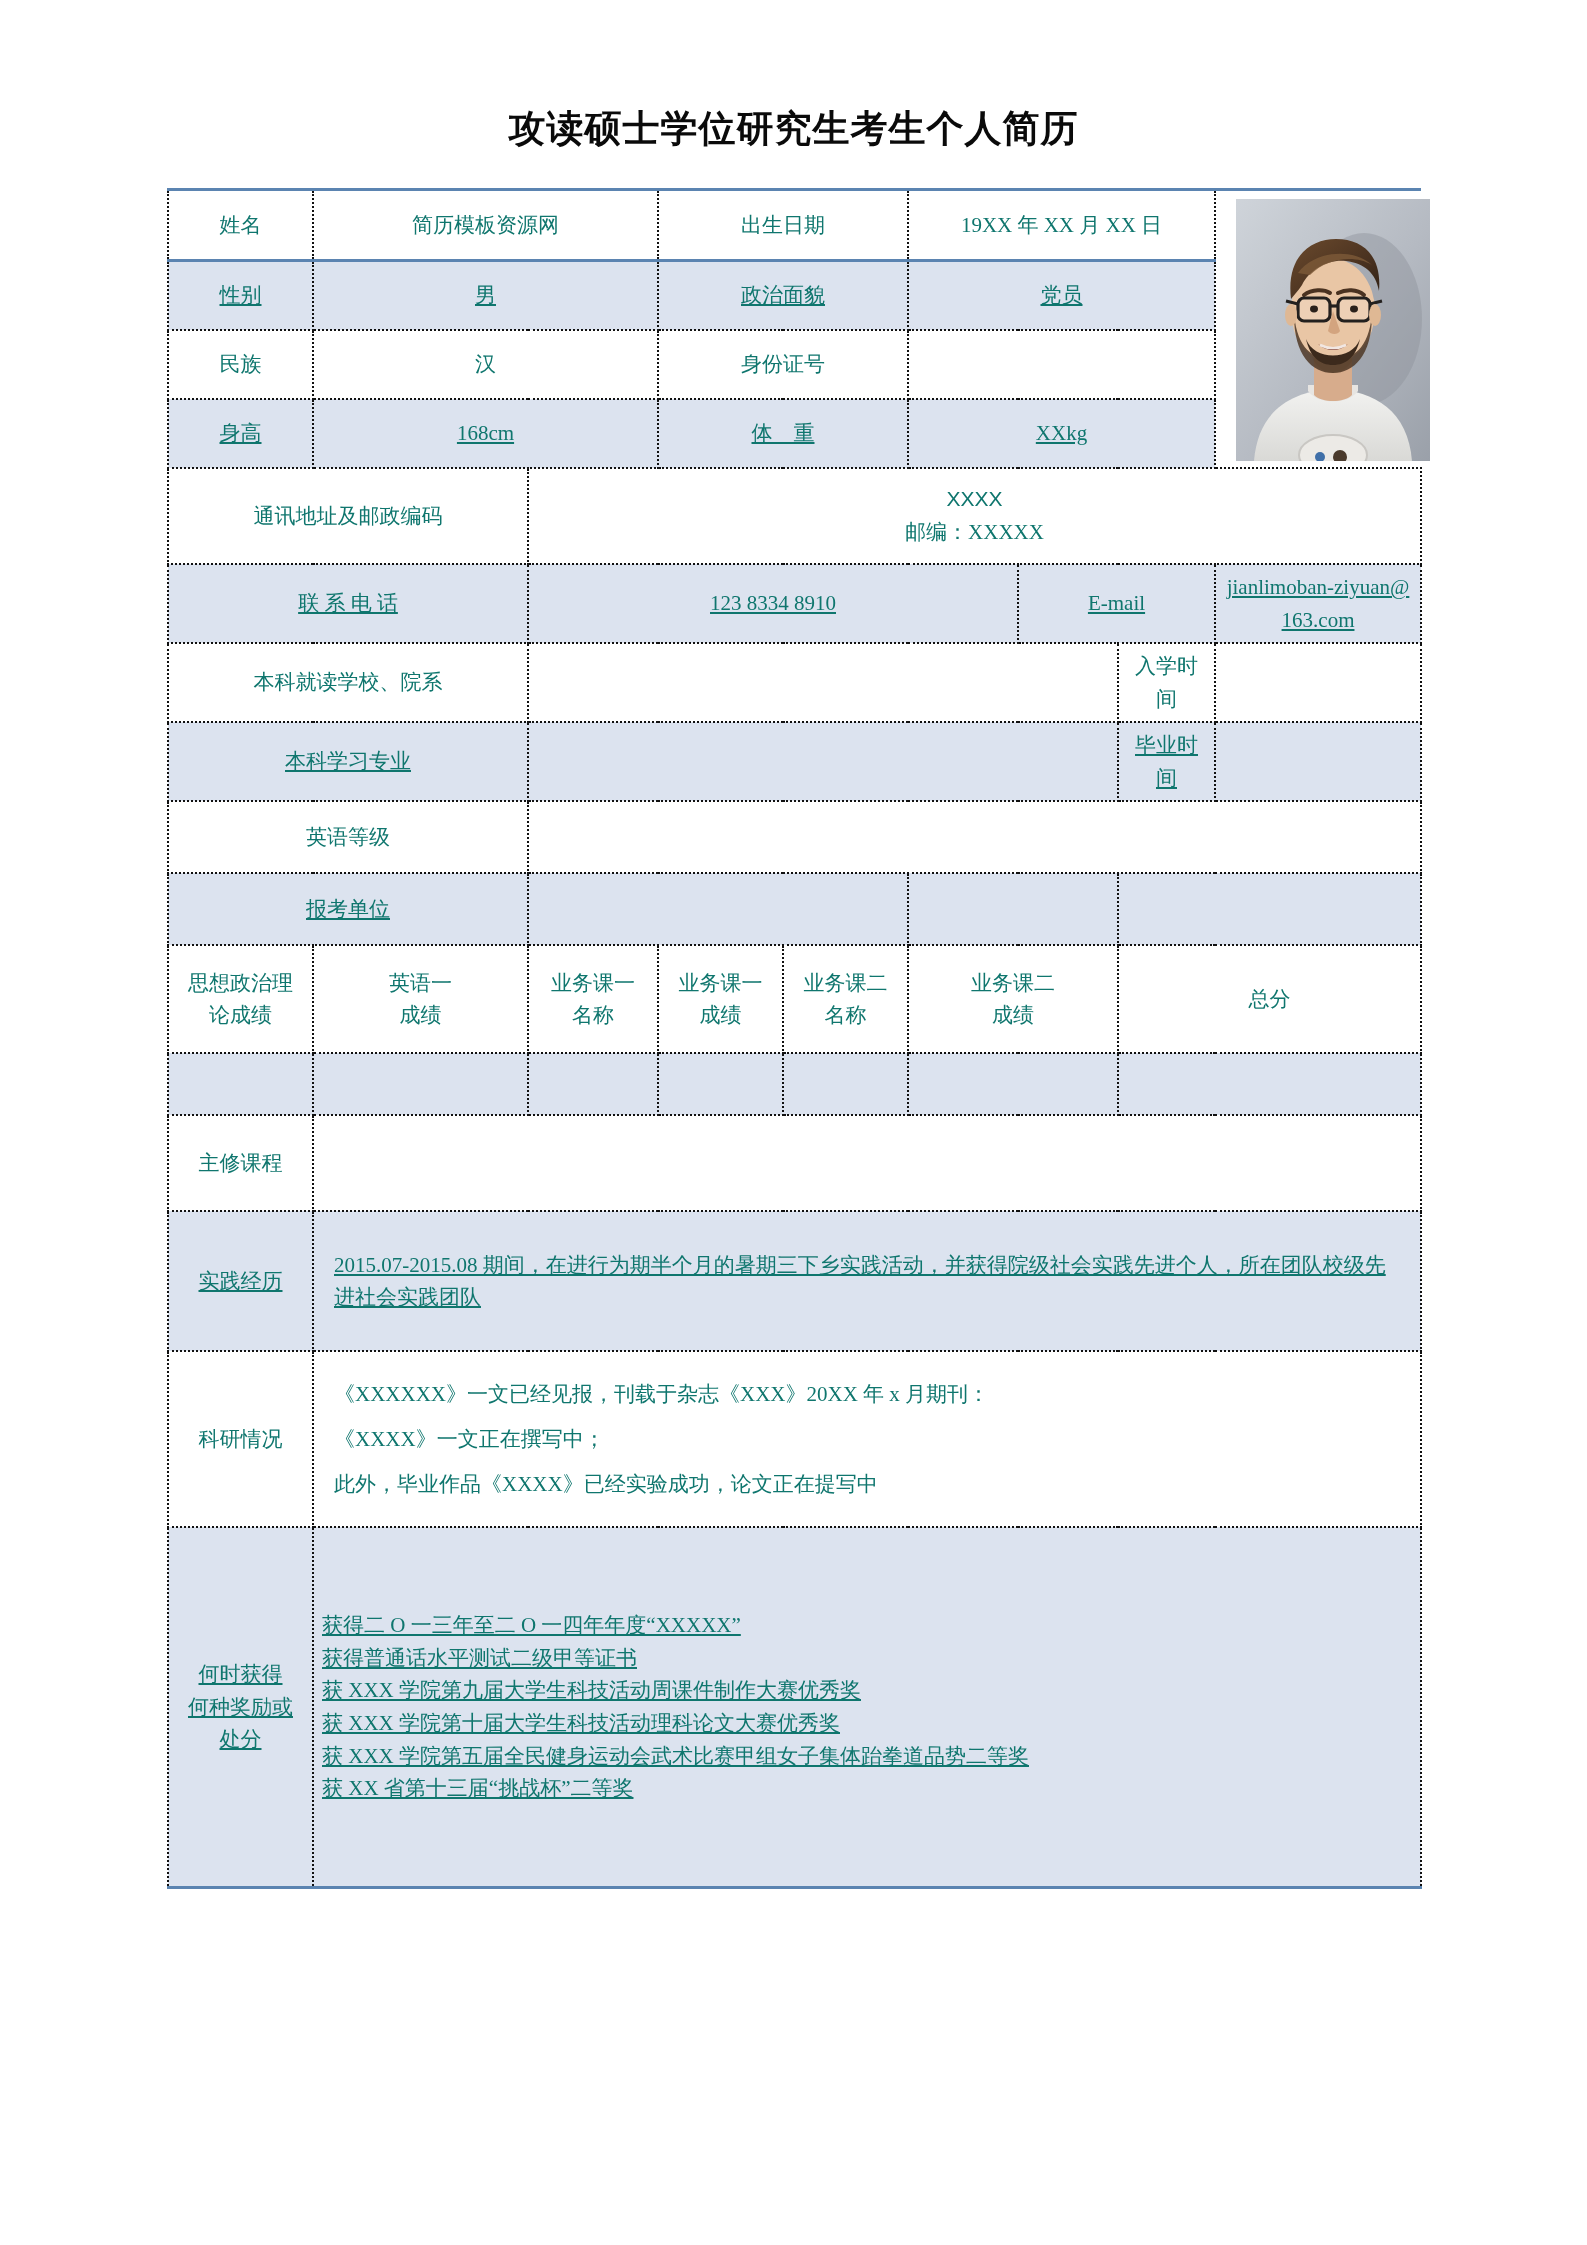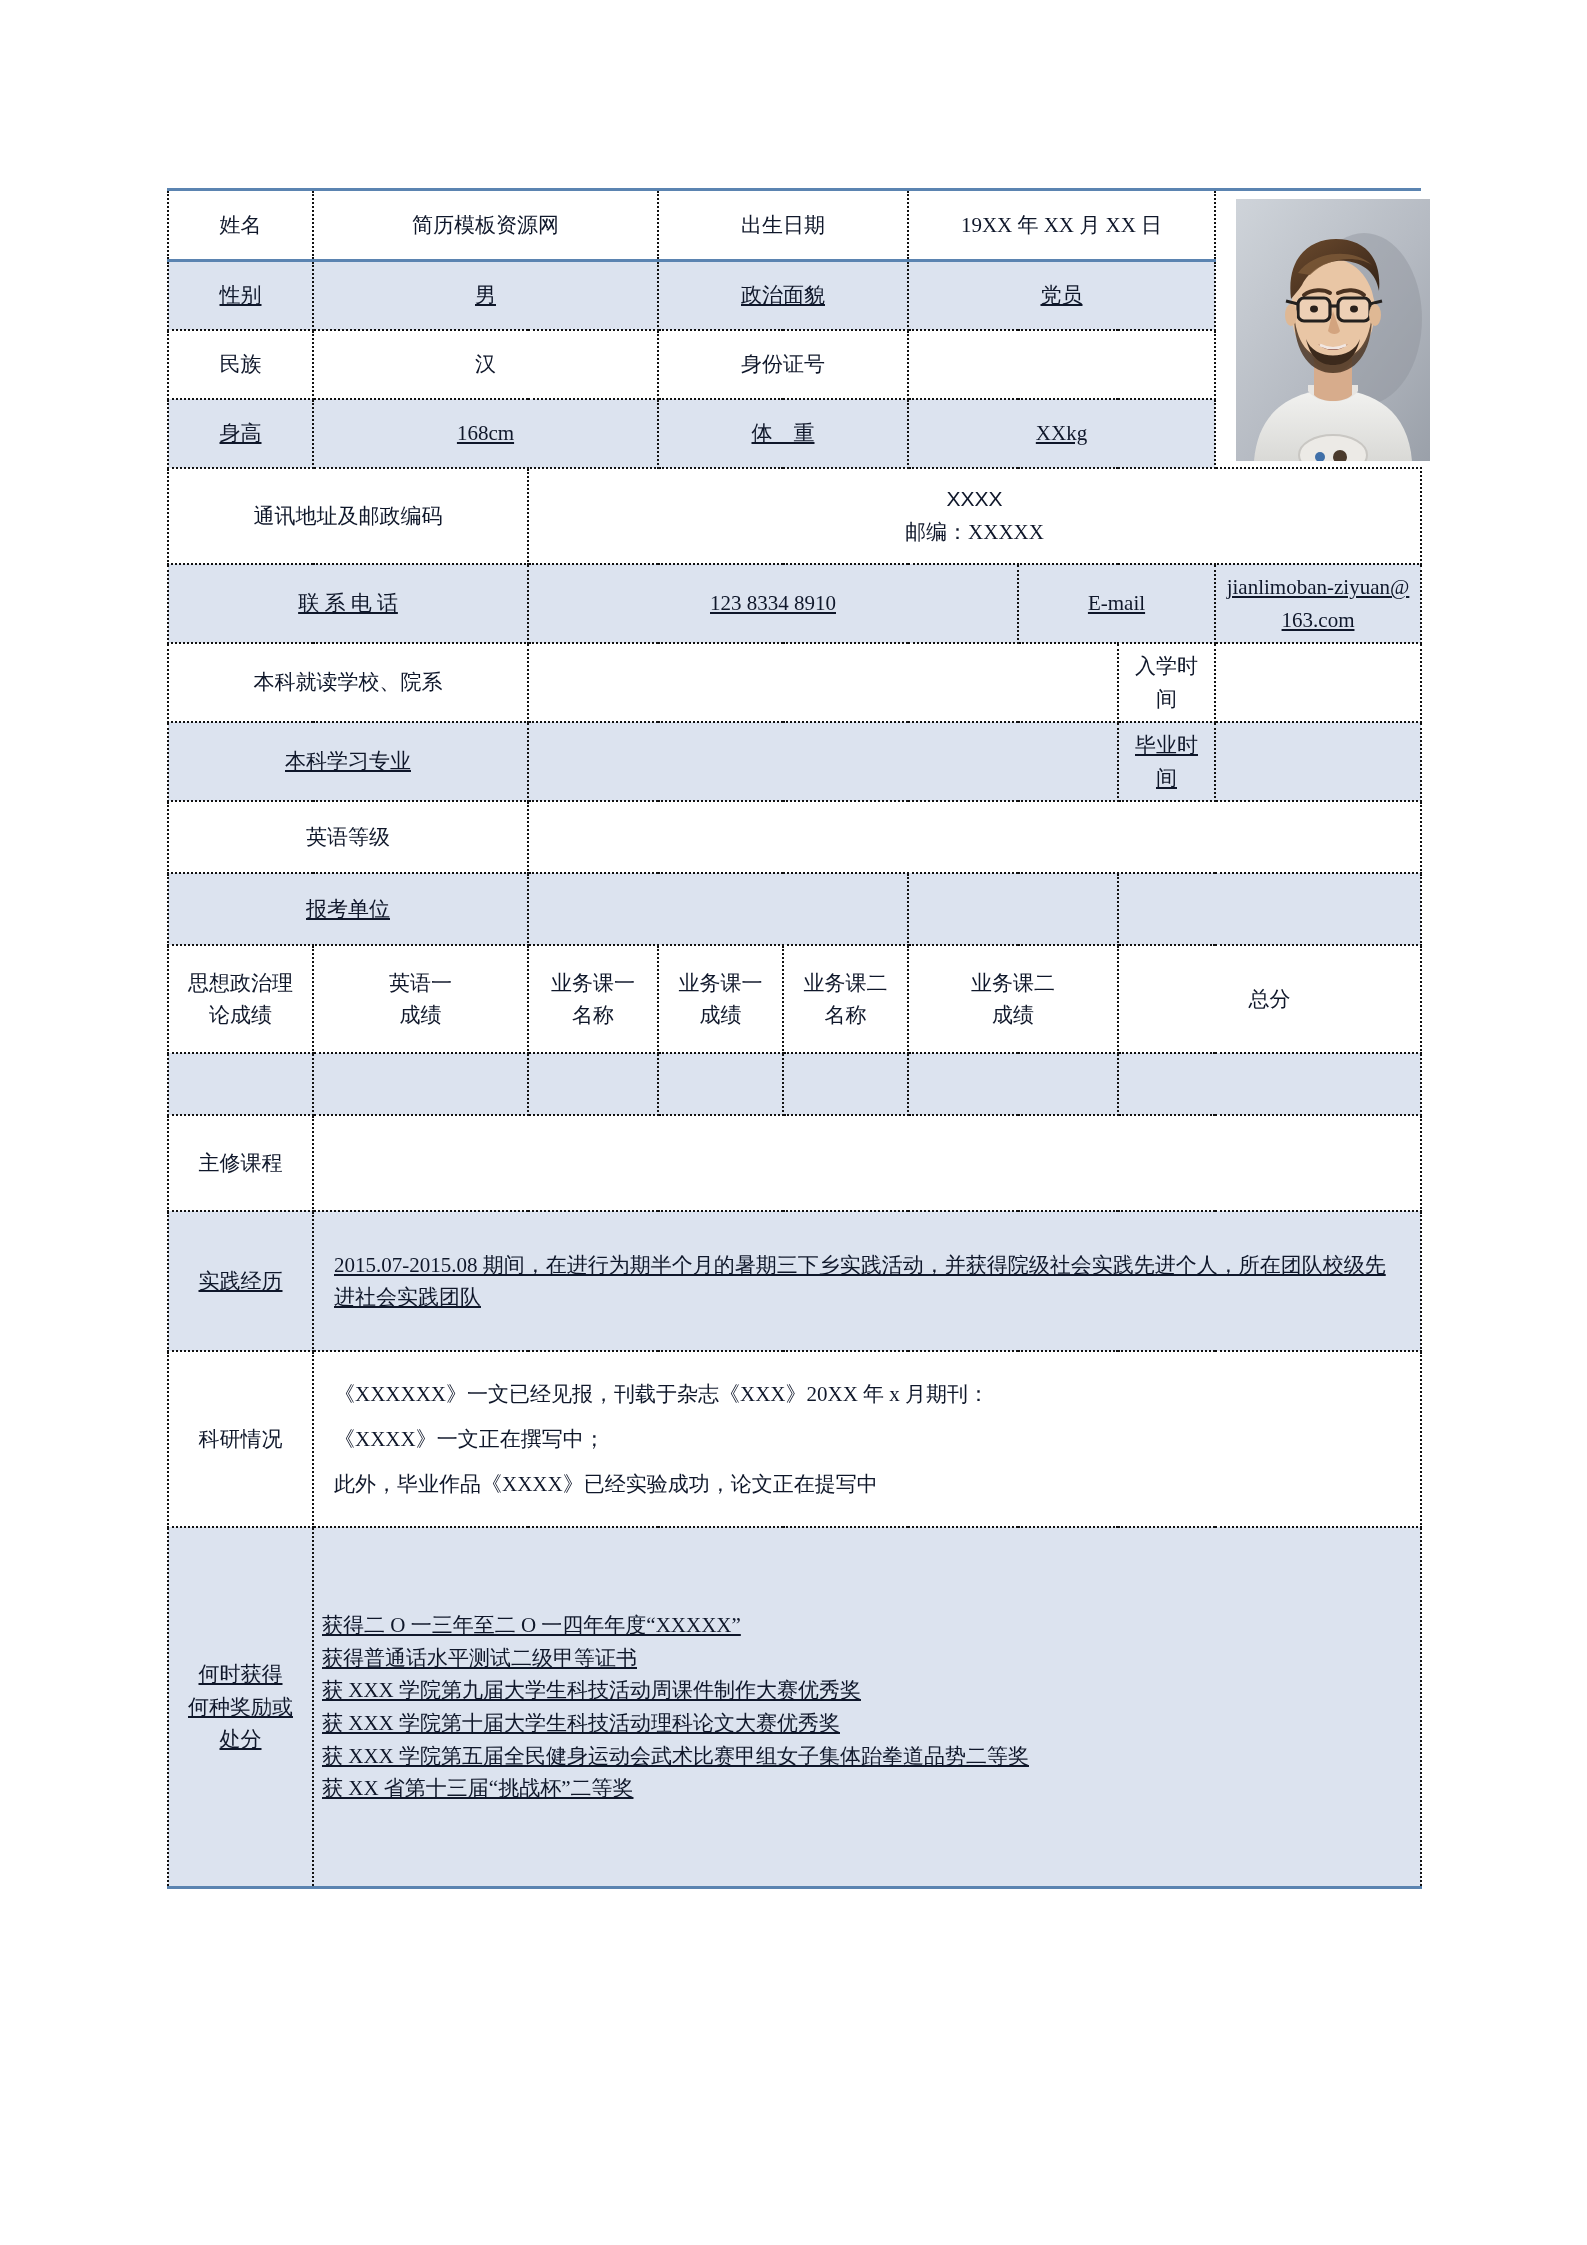--- a/index.html
+++ b/index.html
@@ -39,21 +39,21 @@
     width: 1253px;
     border-collapse: collapse;
     table-layout: fixed;
     border-top: 3px solid #5b84b1;
     border-bottom: 3px solid #5b84b1;
   }
 
   .resume-table td {
     border: 2px dotted #111111;
     font-size: 21px;
-    color: #0f172a;
+    color: #0f766e;
     padding: 6px 8px;
     vertical-align: middle;
     line-height: 1.55;
     font-family: "Liberation Serif", "DejaVu Serif", serif;
   }
 
   .shaded { background: #dce3ef; text-decoration: underline; }
   .plain  { background: #ffffff; }
 
   .ctr  { text-align: center; }
@@ -115,20 +115,21 @@
     text-align: center;
     font-size: 21px;
     line-height: 1.85;
   }
 </style>
 </head>
 <body>
 
 <div class="page">
 
+  <div class="doc-title">攻读硕士学位研究生考生个人简历</div>
 
   <table class="resume-table">
     <colgroup>
       <col style="width:145px">
       <col style="width:215px">
       <col style="width:130px">
       <col style="width:125px">
       <col style="width:125px">
       <col style="width:110px">
       <col style="width:100px">

